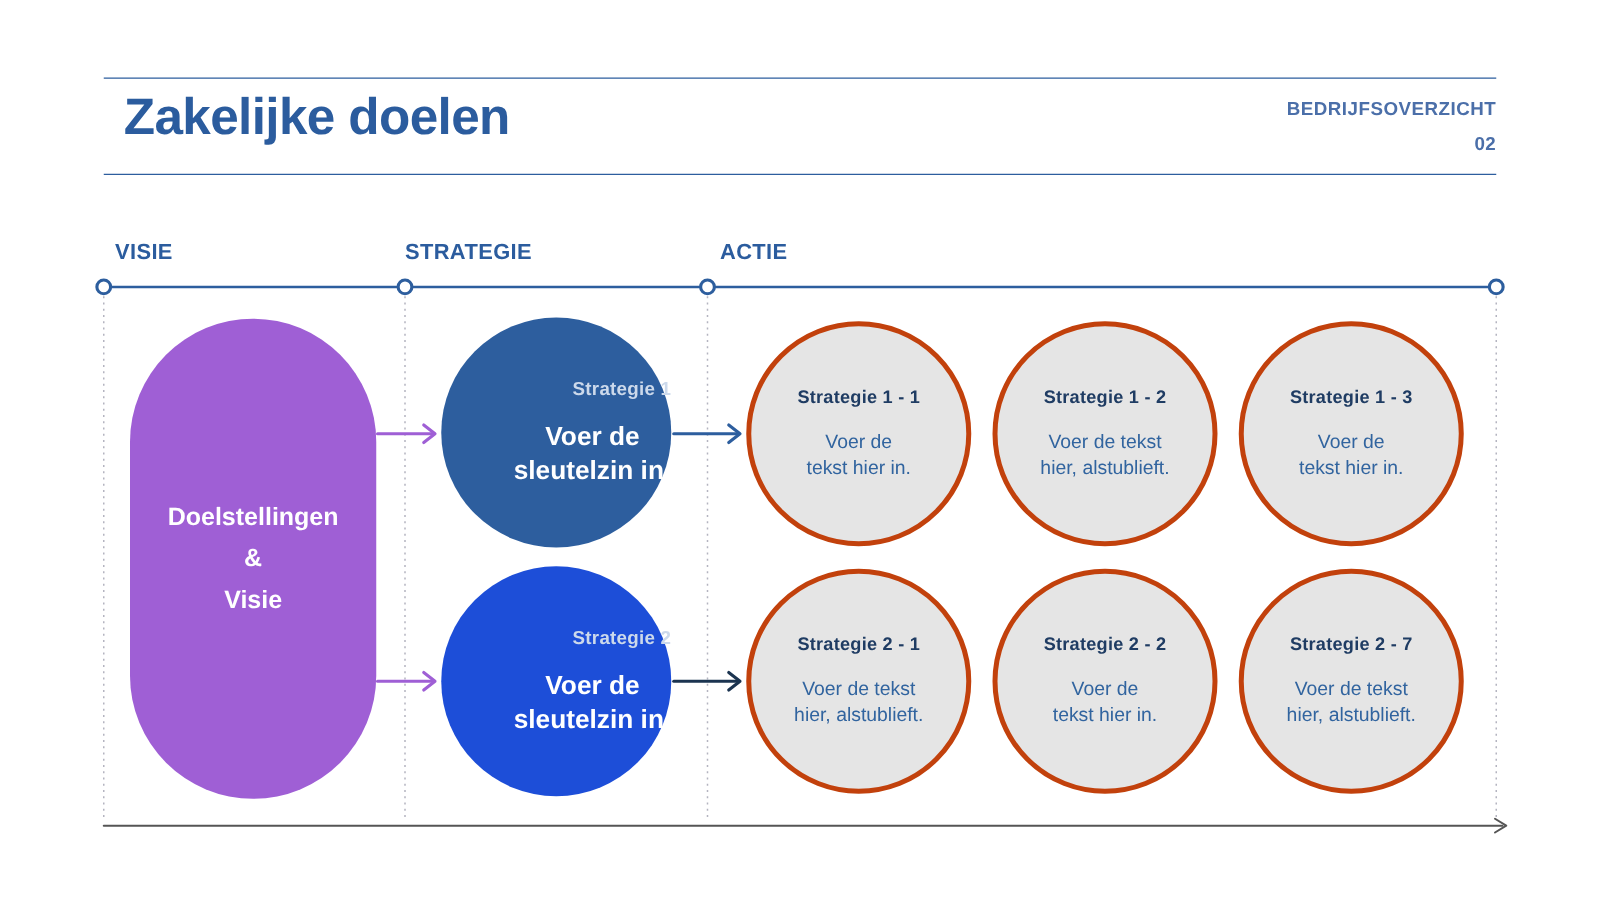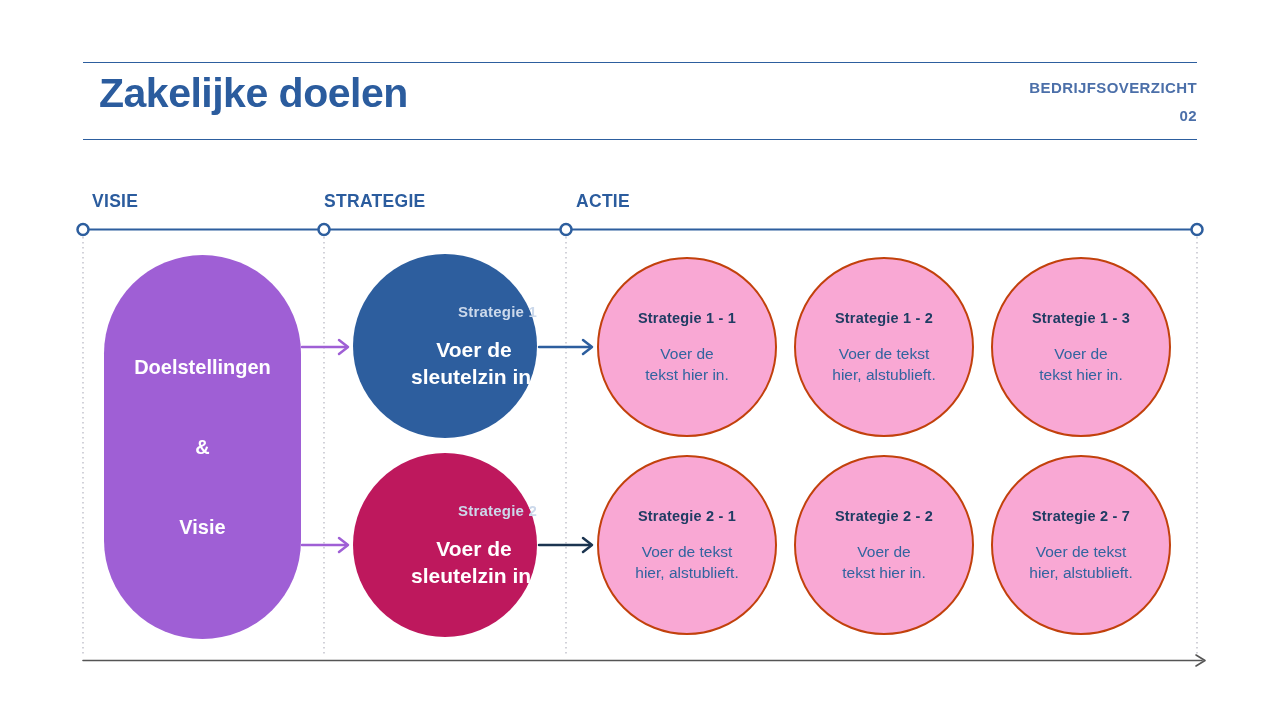--- a/index.html
+++ b/index.html
@@ -27,36 +27,36 @@
   .col-visie{left:92px;}
   .col-strategie{left:324px;}
   .col-actie{left:576px;}
   
   .lines-layer{position:absolute;left:0;top:0;width:1280px;height:720px;}
   
   .vision-pill{
     position:absolute;left:104px;top:255px;width:197px;height:384px;
     background:#9f5fd5;border-radius:99px;
     display:flex;flex-direction:column;align-items:center;justify-content:center;
-    color:#ffffff;font-size:20px;font-weight:bold;line-height:33px;text-align:center;gap:47px;
+    color:#ffffff;font-size:20px;font-weight:bold;line-height:33px;text-align:center;
   }
   
   .strategy-circle{
     position:absolute;left:353px;width:184px;height:184px;border-radius:50%;
     display:flex;flex-direction:column;align-items:flex-end;justify-content:center;
     text-align:center;color:#fff;
   }
   .strategy-1{top:254px;background:#2d5e9e;}
-  .strategy-2{top:453px;background:#be185d;}
+  .strategy-2{top:453px;background:#1d4ed8;}
   .strategy-label{font-size:15px;font-weight:bold;color:#ccd9eb;letter-spacing:0.2px;}
   .strategy-text{margin-top:16px;font-size:21px;font-weight:bold;line-height:27px;color:#ffffff;}
   
   .action-circle{
     position:absolute;width:180px;height:180px;border-radius:50%;
-    box-sizing:border-box;border:2px solid #c2410c;background:#f9a8d4;
+    box-sizing:border-box;border:4px solid #c2410c;background:#e5e5e5;
     display:flex;flex-direction:column;justify-content:center;
     text-align:center;
   }
   .row-1{top:257px;}
   .row-2{top:455px;}
   .acol-1{left:597px;}
   .acol-2{left:794px;}
   .acol-3{left:991px;}
   .action-label{font-size:14.5px;font-weight:bold;color:#1f3c63;letter-spacing:0.2px;}
   .action-text{margin-top:17px;font-size:15.5px;color:#31649f;line-height:21px;}

